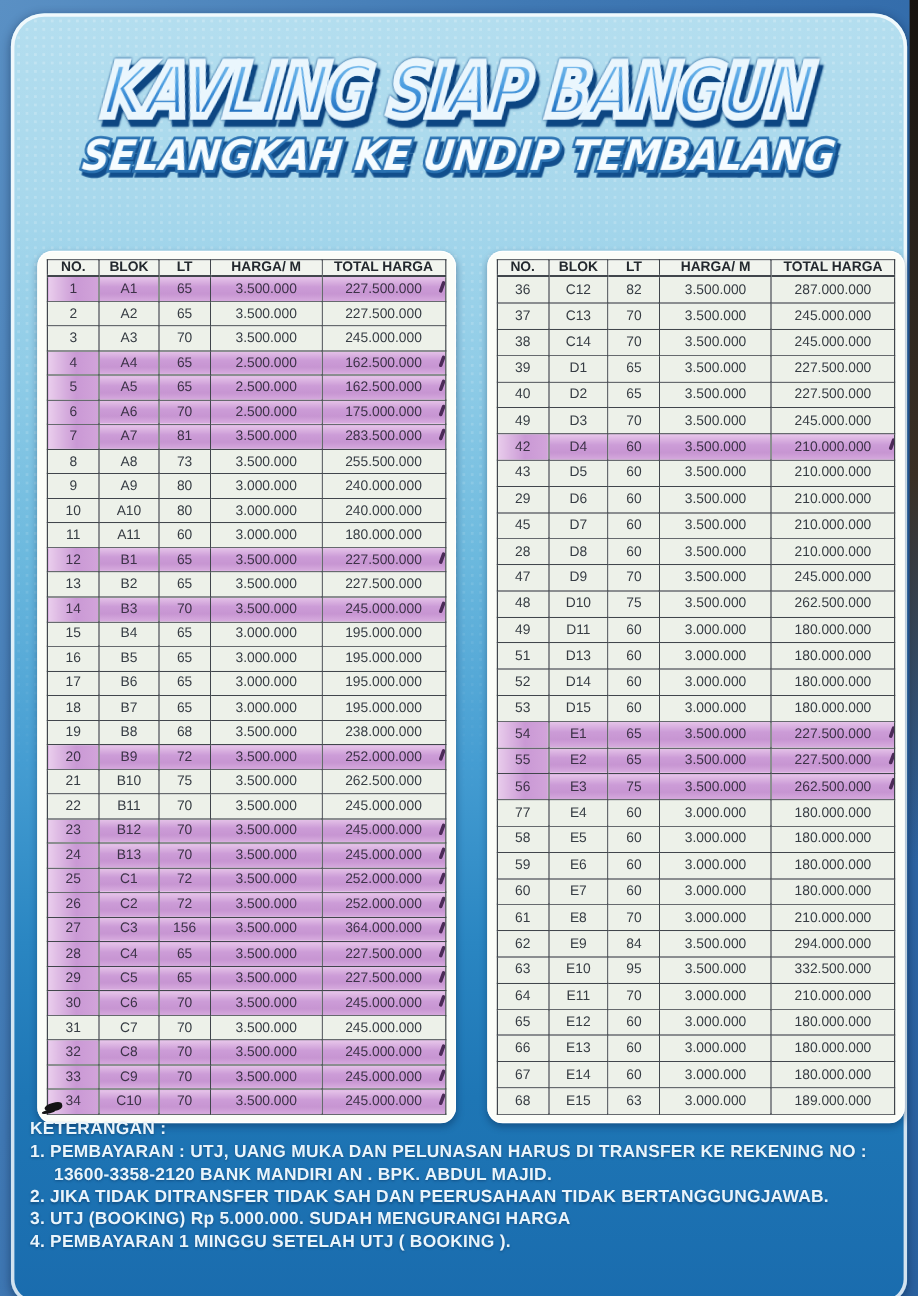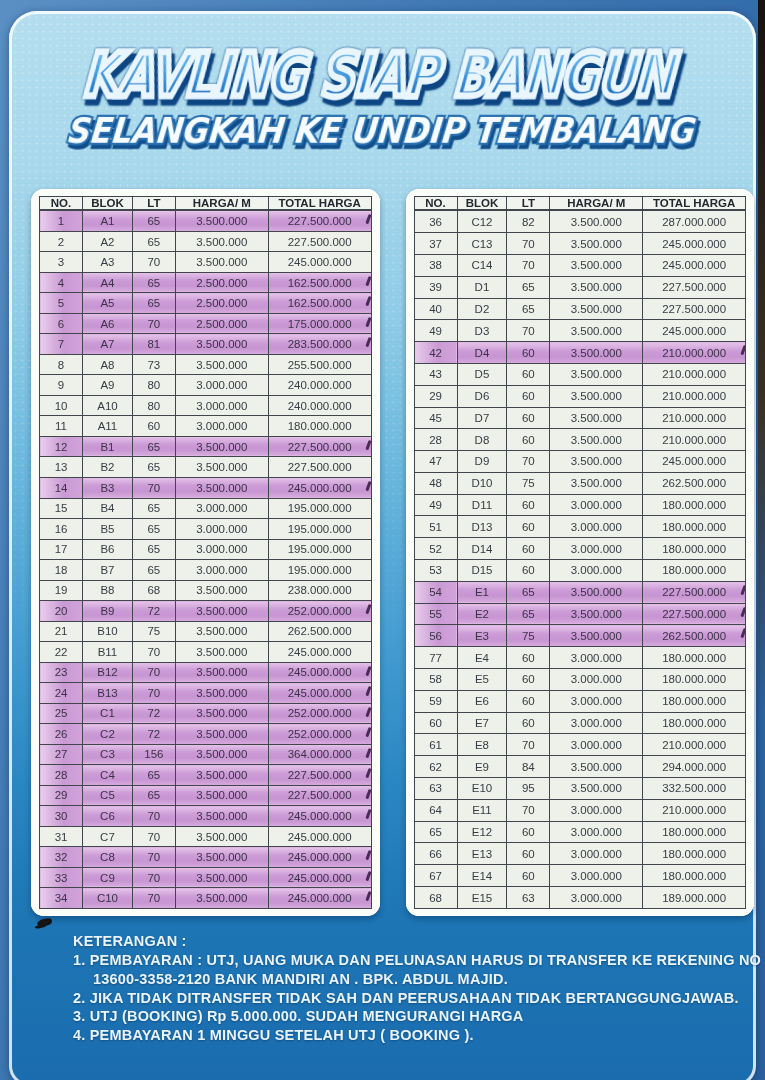--- a/index.html
+++ b/index.html
@@ -49,21 +49,21 @@
     display:inline-block; margin-top:4px;
     font-family:"DejaVu Sans", sans-serif;
     font-weight:900; font-style:italic;
     font-size:35px; letter-spacing:0; white-space:nowrap;
     transform: skewX(-7deg) scaleX(.9);
     color:#f6fcff;
     -webkit-text-stroke:4.5px #2a72b2; paint-order: stroke fill;
     filter: drop-shadow(3px 4px 0 #114e8c);
   }
 
-  .tables { position:absolute; top:178px; left:22px; width:723px; height:727px; display:flex; gap:26px; z-index:2; }
+  .tables { position:absolute; top:198px; left:22px; width:723px; height:727px; display:flex; gap:26px; z-index:2; }
   .panel {
     flex:1; background:#fbfdf8; border-radius:13px; padding:7px 8px;
     box-shadow: 0 3px 6px rgba(0,25,60,.35), inset 0 0 0 1px rgba(255,255,255,.9);
   }
   table { width:100%; height:100%; border-collapse:collapse; table-layout:fixed; }
   th, td {
     border:1.4px solid #41464c; text-align:center; vertical-align:middle;
     font-size:11.5px; color:#363c43; background:#edf1e9;
     padding:0 2px; overflow:hidden; white-space:nowrap; position:relative;
   }
@@ -78,21 +78,21 @@
   .tick {
     position:absolute; right:1px; top:3px; width:2.5px; height:10px;
     background:#4c2b58; border-radius:2px; transform:rotate(20deg);
   }
 
   .notes {
     position:absolute; left:16px; top:921px; width:716px; z-index:2;
     color:#e9f4fb; font-weight:700; font-size:14.5px; line-height:1.3;
     letter-spacing:.2px; text-shadow:0 1px 2px rgba(0,40,80,.45);
   }
-  .notes .line { white-space:nowrap;margin-left:48px; }
+  .notes .line { white-space:nowrap; }
   .notes .line.indent { padding-left:20px; }
   .ink-mark {
     position:absolute; left:28px; top:908px; width:15px; height:7px; z-index:3;
     background:#141414; border-radius:60% 40% 50% 60%; transform:rotate(-12deg);
     box-shadow:-5px 3px 0 -2px #141414;
   }
 </style>
 </head>
 <body>
 

